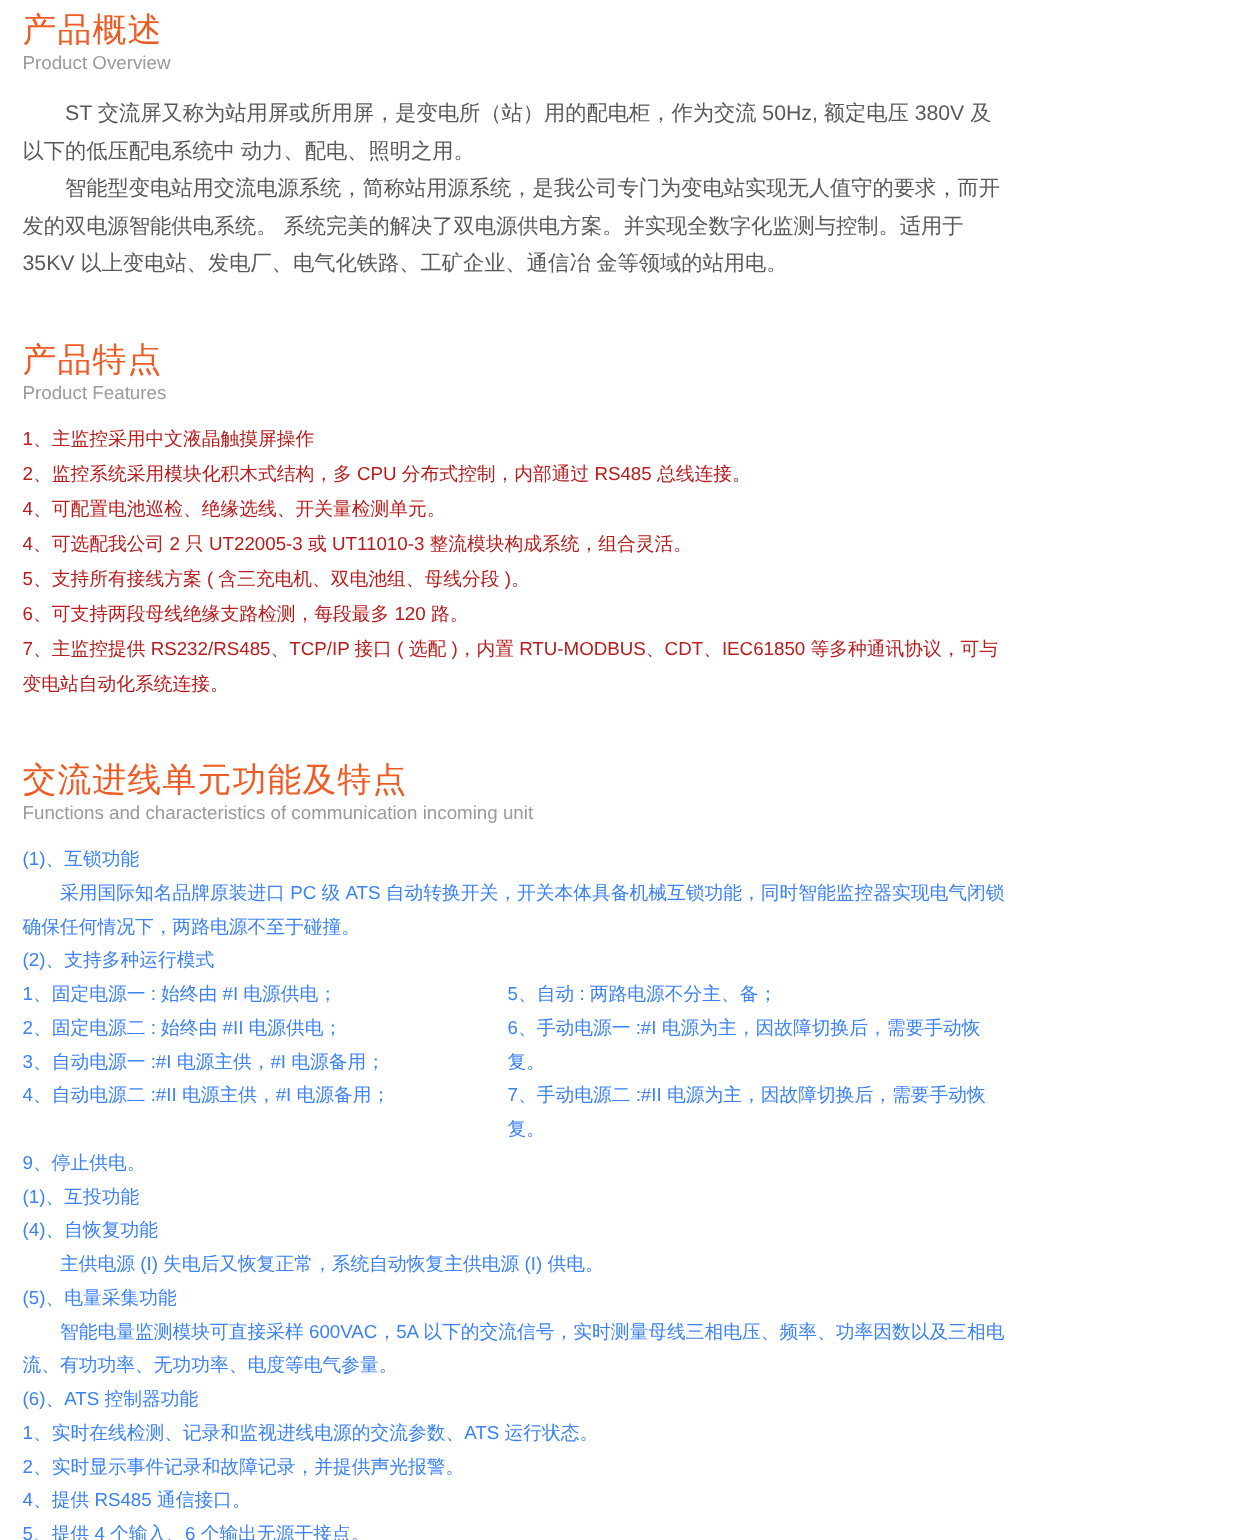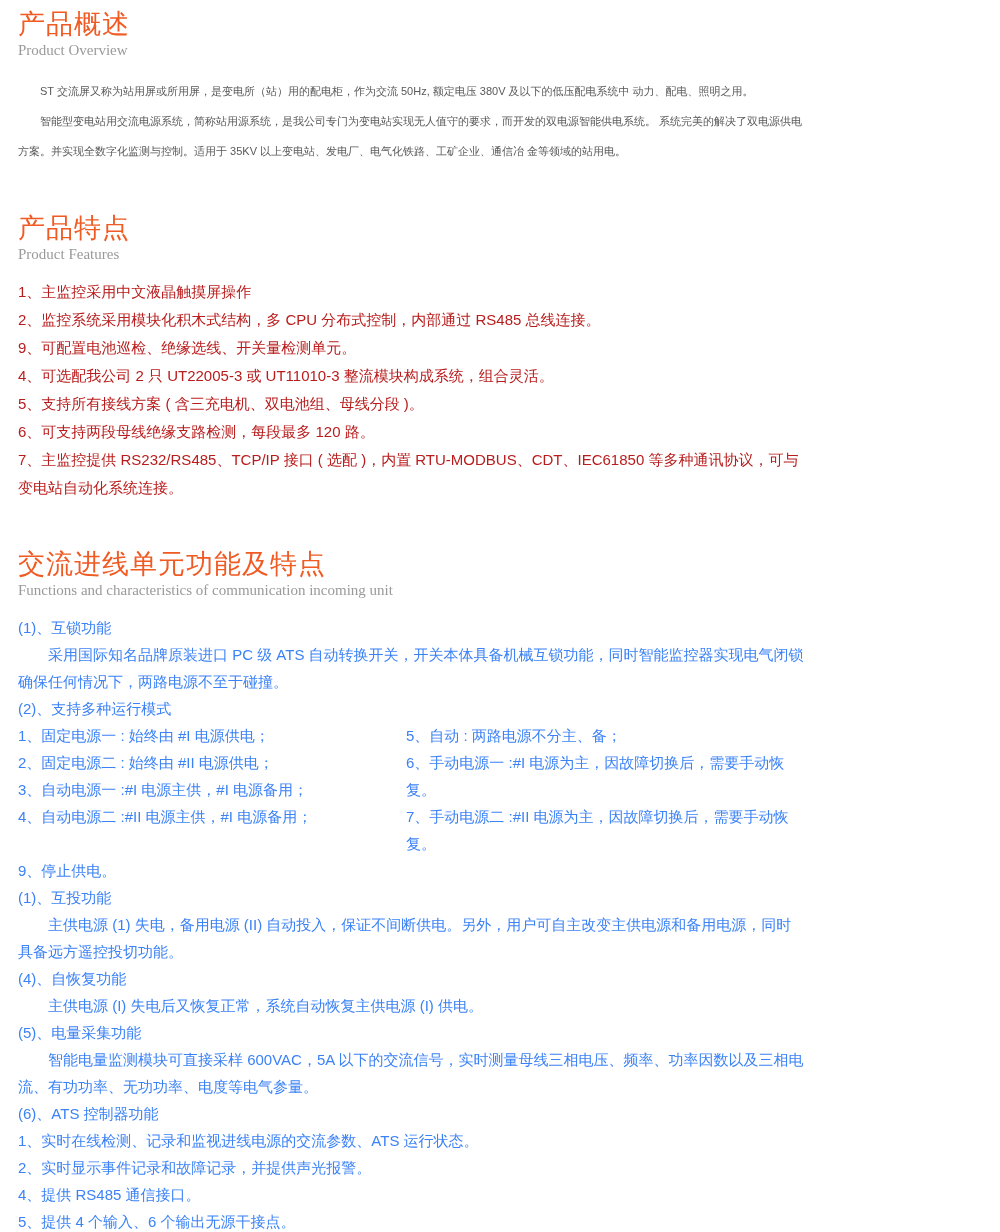--- a/index.html
+++ b/index.html
@@ -25,28 +25,27 @@
     line-height: 32px;
     font-weight: 500;
     color: #f05a23;
     letter-spacing: 1px;
   }
   .sec-subtitle {
     margin: 1px 0 0 0;
     font-size: 15px;
     line-height: 19px;
     color: #9a9a9a;
-    font-family: Liberation Serif, serif;
   }
 
   
   .overview-body { margin-top: 16px; }
   .overview-body p {
     margin: 0;
-    font-size: 11px;
+    font-size: 17px;
     line-height: 30px;
     text-indent: 2em;
     color: #595959;
   }
 
   
   ul.plain-list {
     list-style: none;
     margin: 14px 0 0 0;
     padding: 0;
@@ -91,21 +90,21 @@
       <p>智能型变电站用交流电源系统，简称站用源系统，是我公司专门为变电站实现无人值守的要求，而开发的双电源智能供电系统。 系统完美的解决了双电源供电方案。并实现全数字化监测与控制。适用于 35KV 以上变电站、发电厂、电气化铁路、工矿企业、通信冶 金等领域的站用电。</p>
     </div>
   </section>
 
   <section class="section">
     <h2 class="sec-title">产品特点</h2>
     <div class="sec-subtitle">Product Features</div>
     <ul class="plain-list">
       <li>1、主监控采用中文液晶触摸屏操作</li>
       <li>2、监控系统采用模块化积木式结构，多 CPU 分布式控制，内部通过 RS485 总线连接。</li>
-      <li>9、可配置电池巡检、绝缘选线、开关量检测单元。</li>
+      <li>4、可配置电池巡检、绝缘选线、开关量检测单元。</li>
       <li>4、可选配我公司 2 只 UT22005-3 或 UT11010-3 整流模块构成系统，组合灵活。</li>
       <li>5、支持所有接线方案 ( 含三充电机、双电池组、母线分段 )。</li>
       <li>6、可支持两段母线绝缘支路检测，每段最多 120 路。</li>
       <li>7、主监控提供 RS232/RS485、TCP/IP 接口 ( 选配 )，内置 RTU-MODBUS、CDT、IEC61850 等多种通讯协议，可与变电站自动化系统连接。</li>
     </ul>
   </section>
 
   <section class="section">
     <h2 class="sec-title">交流进线单元功能及特点</h2>
     <div class="sec-subtitle">Functions and characteristics of communication incoming unit</div>
@@ -128,21 +127,20 @@
           <ul>
             <li>5、自动 : 两路电源不分主、备；</li>
             <li>6、手动电源一 :#I 电源为主，因故障切换后，需要手动恢复。</li>
             <li>7、手动电源二 :#II 电源为主，因故障切换后，需要手动恢复。</li>
           </ul>
         </div>
       </div>
       <p>9、停止供电。</p>
 
       <p>(1)、互投功能</p>
-      <p class="indent">主供电源 (1) 失电，备用电源 (II) 自动投入，保证不间断供电。另外，用户可自主改变主供电源和备用电源，同时具备远方遥控投切功能。</p>
 
       <p>(4)、自恢复功能</p>
       <p class="indent">主供电源 (I) 失电后又恢复正常，系统自动恢复主供电源 (I) 供电。</p>
 
       <p>(5)、电量采集功能</p>
       <p class="indent">智能电量监测模块可直接采样 600VAC，5A 以下的交流信号，实时测量母线三相电压、频率、功率因数以及三相电流、有功功率、无功功率、电度等电气参量。</p>
 
       <p>(6)、ATS 控制器功能</p>
       <ul style="list-style:none;margin:0;padding:0;">
         <li>1、实时在线检测、记录和监视进线电源的交流参数、ATS 运行状态。</li>

